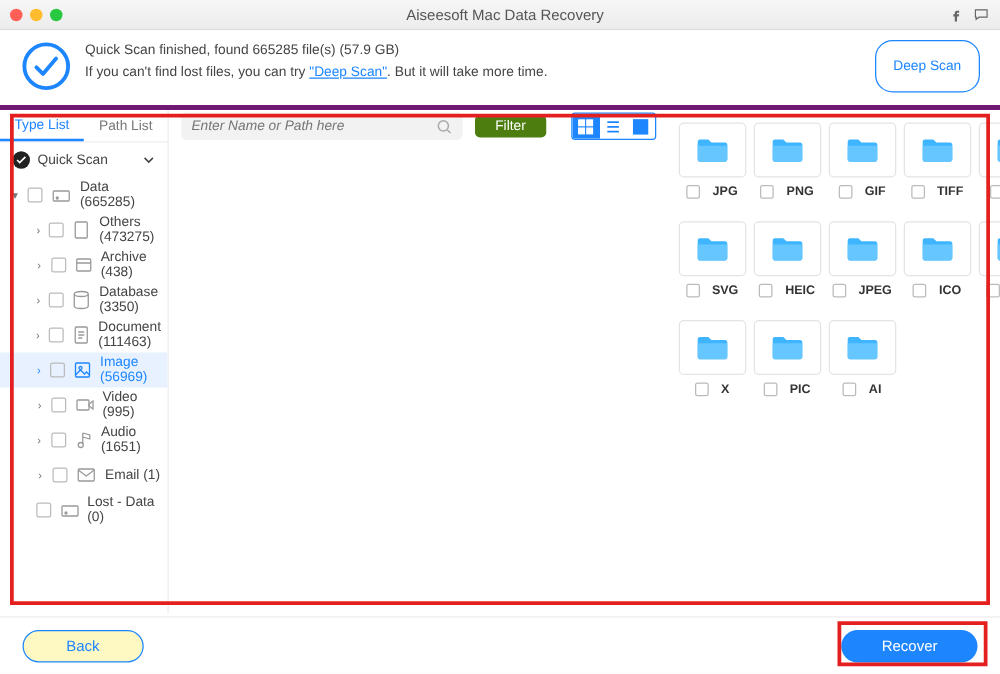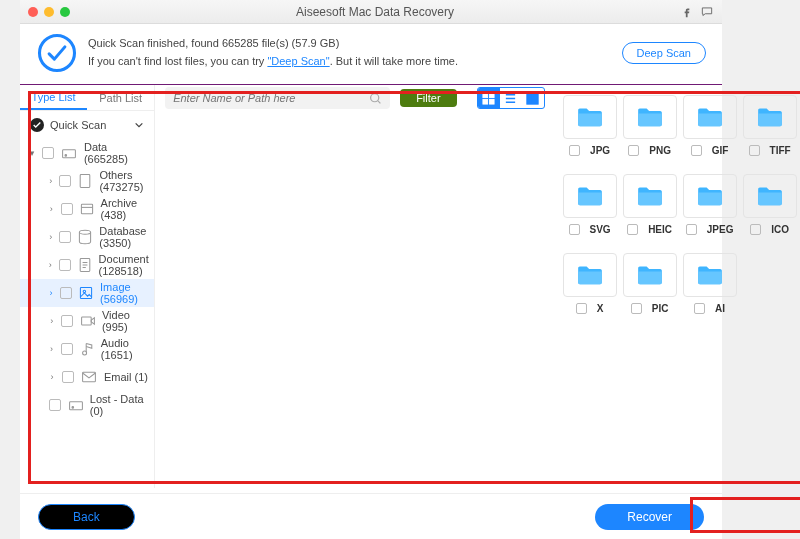--- a/index.html
+++ b/index.html
@@ -1,29 +1,29 @@
 <!DOCTYPE html>
 <html><head>
 <meta charset="utf-8">
 <style>
 * { box-sizing: border-box; margin: 0; padding: 0; font-family: -apple-system, Helvetica, Arial, sans-serif; }
 body { background: #f0f0f0; width: 800px; height: 539px; overflow: hidden; }
-.window { width: 702px; height: 539px; background: #fff; position: relative; margin-left: 20px; }
+.window { width: 800px; height: 539px; background: #fff; position: relative; }
 
 
 .titlebar { height: 24px; background: linear-gradient(#f6f6f6,#ececec); display:flex; align-items:center; padding:0 8px; border-bottom:1px solid #dcdcdc;}
 .traffic { display:flex; gap:6px;}
 .traffic span{width:10px;height:10px;border-radius:50%;}
 .tr-r{background:#ff5f57;} .tr-y{background:#febc2e;} .tr-g{background:#28c840;}
 .title{flex:1; text-align:center; font-size:12px; color:#555;}
 .title-icons{display:flex; gap:6px;}
 .title-icons svg{width:14px;height:14px; fill:#666;}
 
 
-.header{display:flex; align-items:center; padding:8px 16px 10px; border-bottom:1px solid #701a75;}
+.header{display:flex; padding:8px 16px 10px; border-bottom:4px solid #701a75;}
 .check-ring{width:42px;height:42px; flex:0 0 42px;}
 .header-text{flex:1; margin-left:10px; font-size:11px; color:#444; line-height:1.6;}
 .header-text a{color:#1d86ff; text-decoration:underline;}
 .deep-btn{border:1px solid #1d86ff; color:#1d86ff; background:#fff; border-radius:14px; font-size:11px; padding:4px 14px; cursor:pointer;}
 
 
 .redbox{position:absolute; border:3px solid #e3201f; pointer-events:none;}
 
 
 .body{display:flex; height:403px;}
@@ -67,21 +67,21 @@
 .grid{flex:1; padding:10px 8px; display:grid; grid-template-columns:repeat(6, 1fr); gap:18px 6px; align-content:start;}
 .item{display:flex; flex-direction:column; align-items:center;}
 .folder{width:54px;height:44px; border:1px solid #e4e4e4; border-radius:4px; display:flex; align-items:center; justify-content:center;}
 .folder svg{width:28px;height:22px;}
 .item .row{display:flex; align-items:flex-start; gap:10px; margin-top:6px;}
 .item .row .cb{width:11px;height:11px;border:1px solid #bbb;border-radius:2px;}
 .item .row .name{font-size:10px; font-weight:600; color:#333;}
 
 
 .footer{position:absolute; bottom:0; left:0; right:0; height:46px; display:flex; align-items:center; padding:0 18px; border-top:1px solid #eee; background:#fff;}
-.btn-back{border:1px solid #1d86ff; background:#000000; color:#1d86ff; border-radius:16px; font-size:12px; padding:5px 34px; cursor:pointer;}
+.btn-back{border:1px solid #1d86ff; background:#fef9c3; color:#1d86ff; border-radius:16px; font-size:12px; padding:5px 34px; cursor:pointer;}
 .btn-recover{background:#1d86ff; color:#fff; border:none; border-radius:16px; font-size:12px; padding:6px 32px; cursor:pointer;}
 </style>
 </head>
 <body>
 
 <div class="window">
   <div class="titlebar">
     <div class="traffic">
       <span class="tr-r"></span>
       <span class="tr-y"></span>
@@ -176,21 +176,21 @@
             </div>
             <div class="node child">
               <span class="caret">›</span>
               <span class="cb"></span>
               <span class="ico">
                 <svg viewBox="0 0 20 20">
                   <rect x="4" y="2" width="12" height="16" rx="1"></rect>
                   <path d="M7 7h6M7 10h6M7 13h4"></path>
                 </svg>
               </span>
-              <span class="txt">Document (128518)</span>
+              <span class="txt">Document (111463)</span>
             </div>
             <div class="node child selected">
               <span class="caret">›</span>
               <span class="cb"></span>
               <span class="ico">
                 <svg viewBox="0 0 20 20">
                   <rect x="3" y="3" width="14" height="14" rx="1"></rect>
                   <circle cx="8" cy="8" r="1.5"></circle>
                   <path d="M3 15l5-5 4 4 2-2 3 3"></path>
                 </svg>

